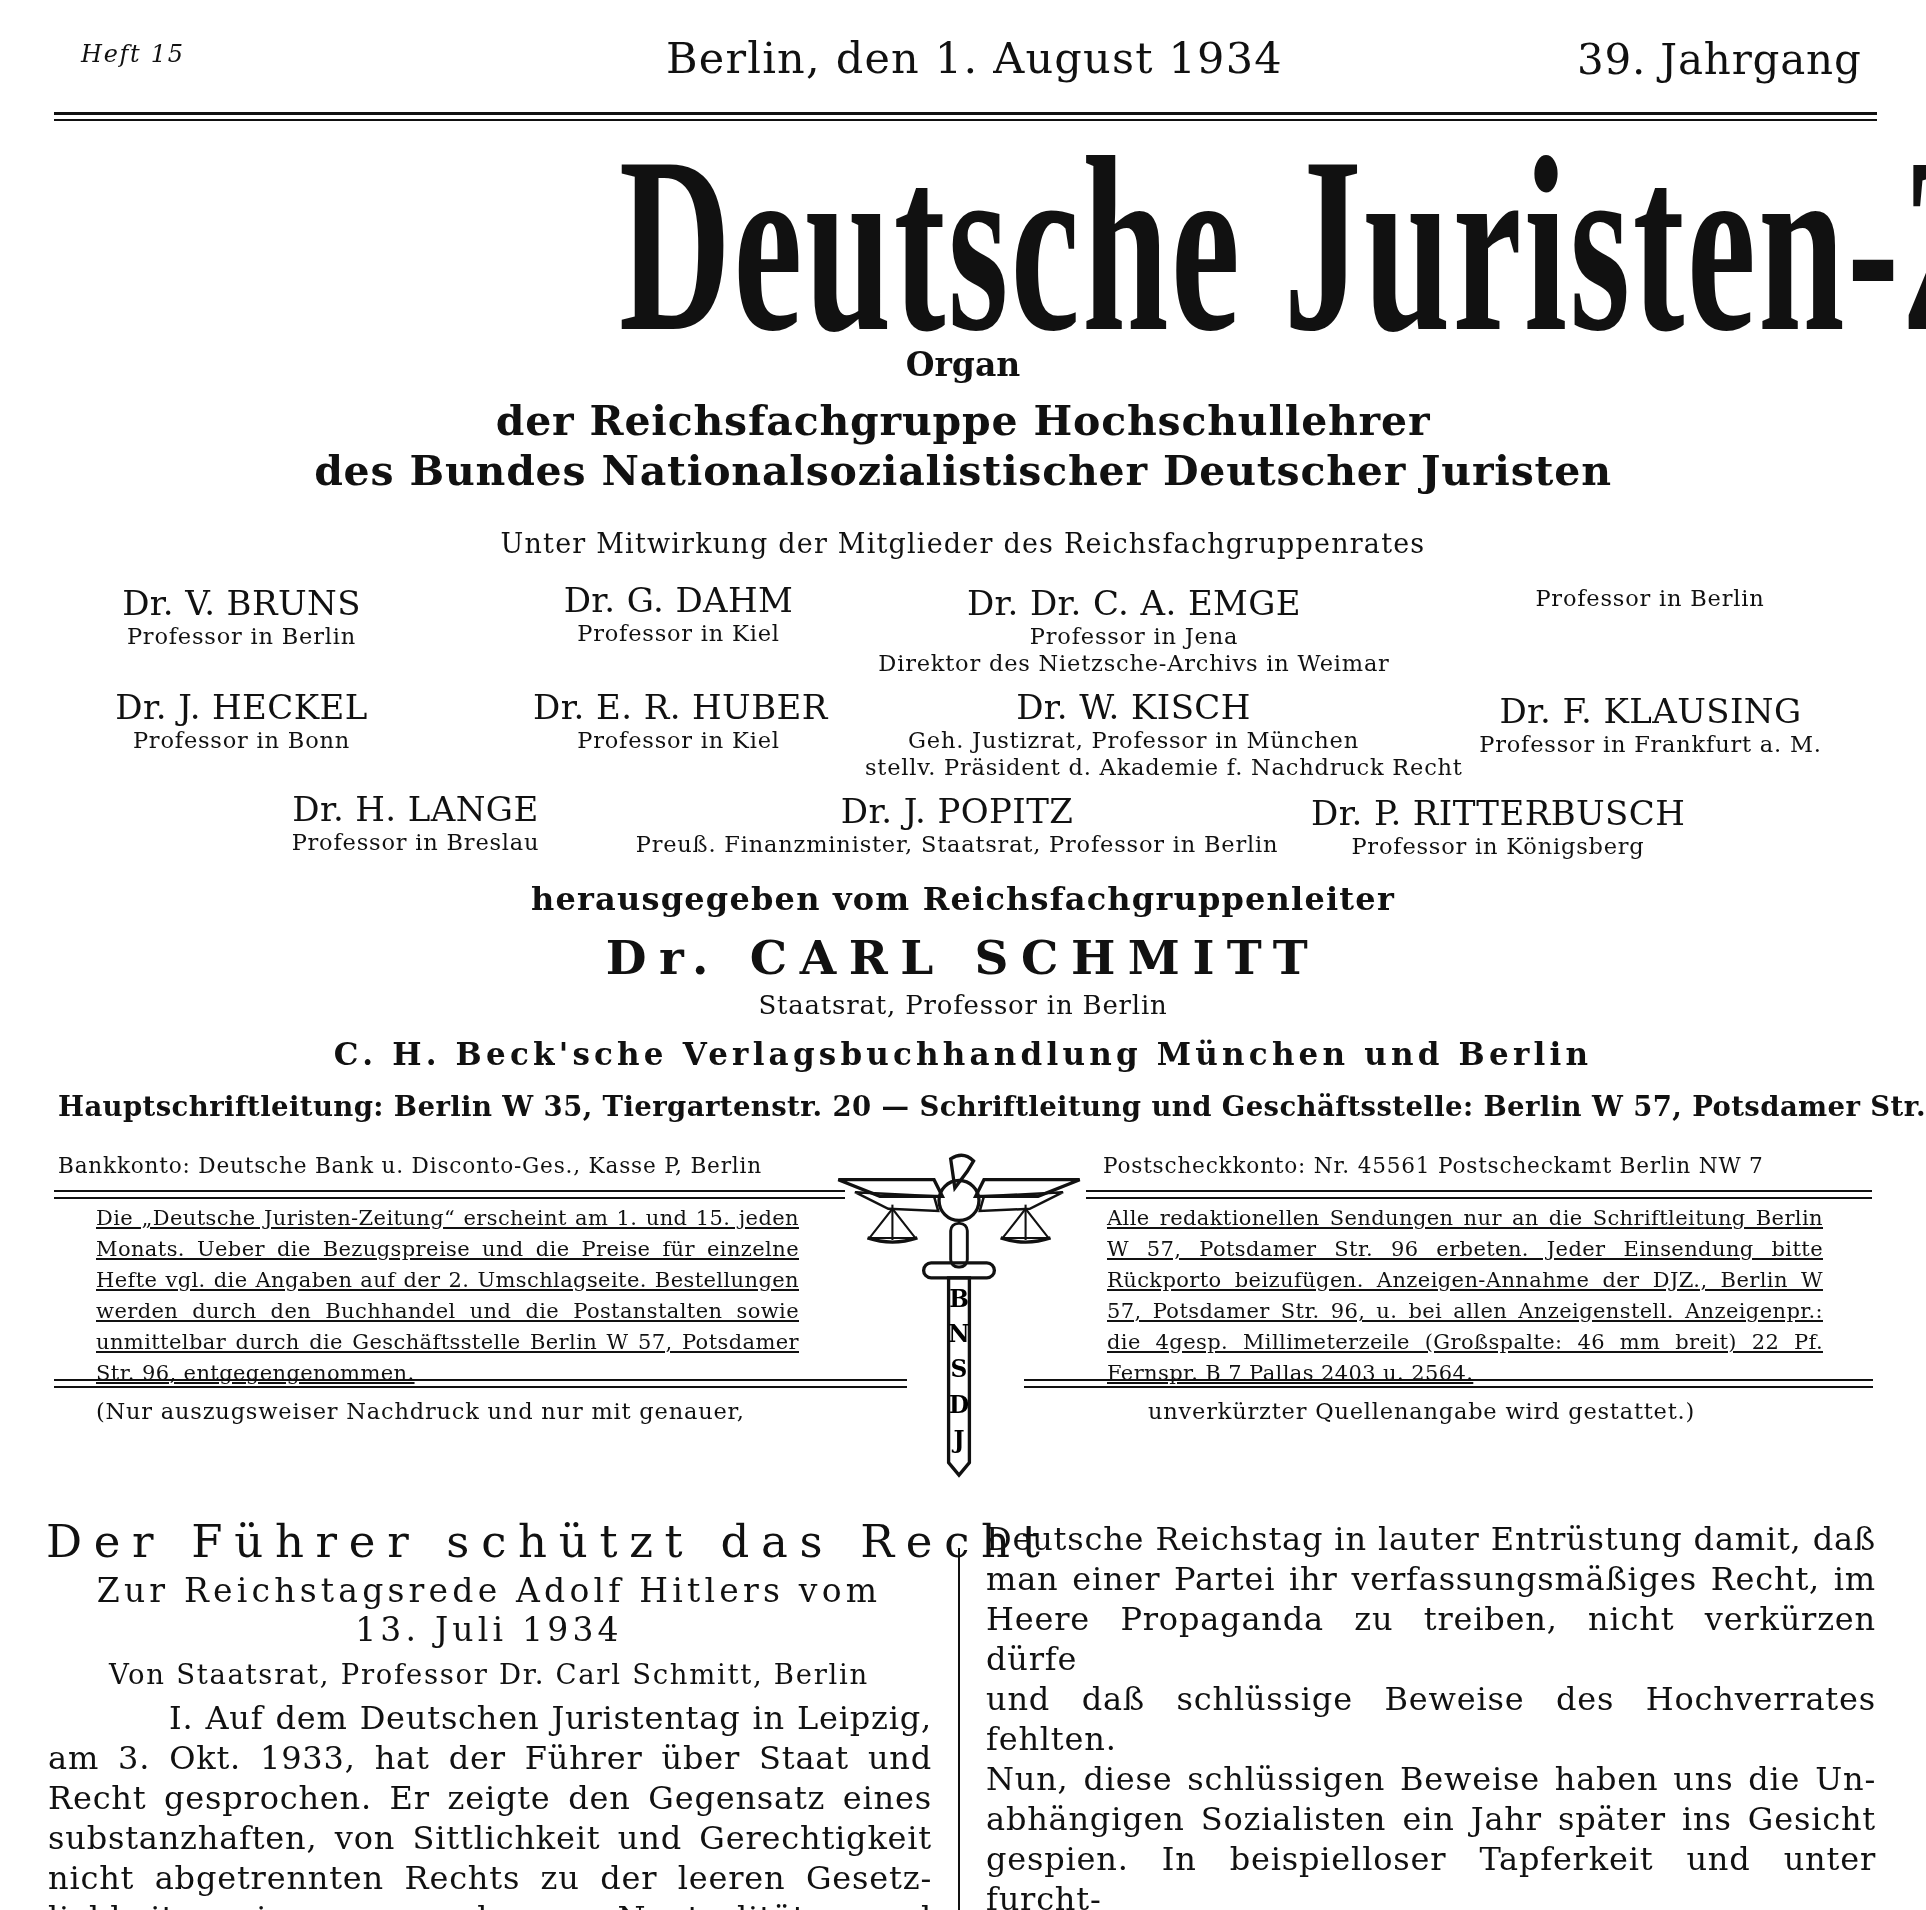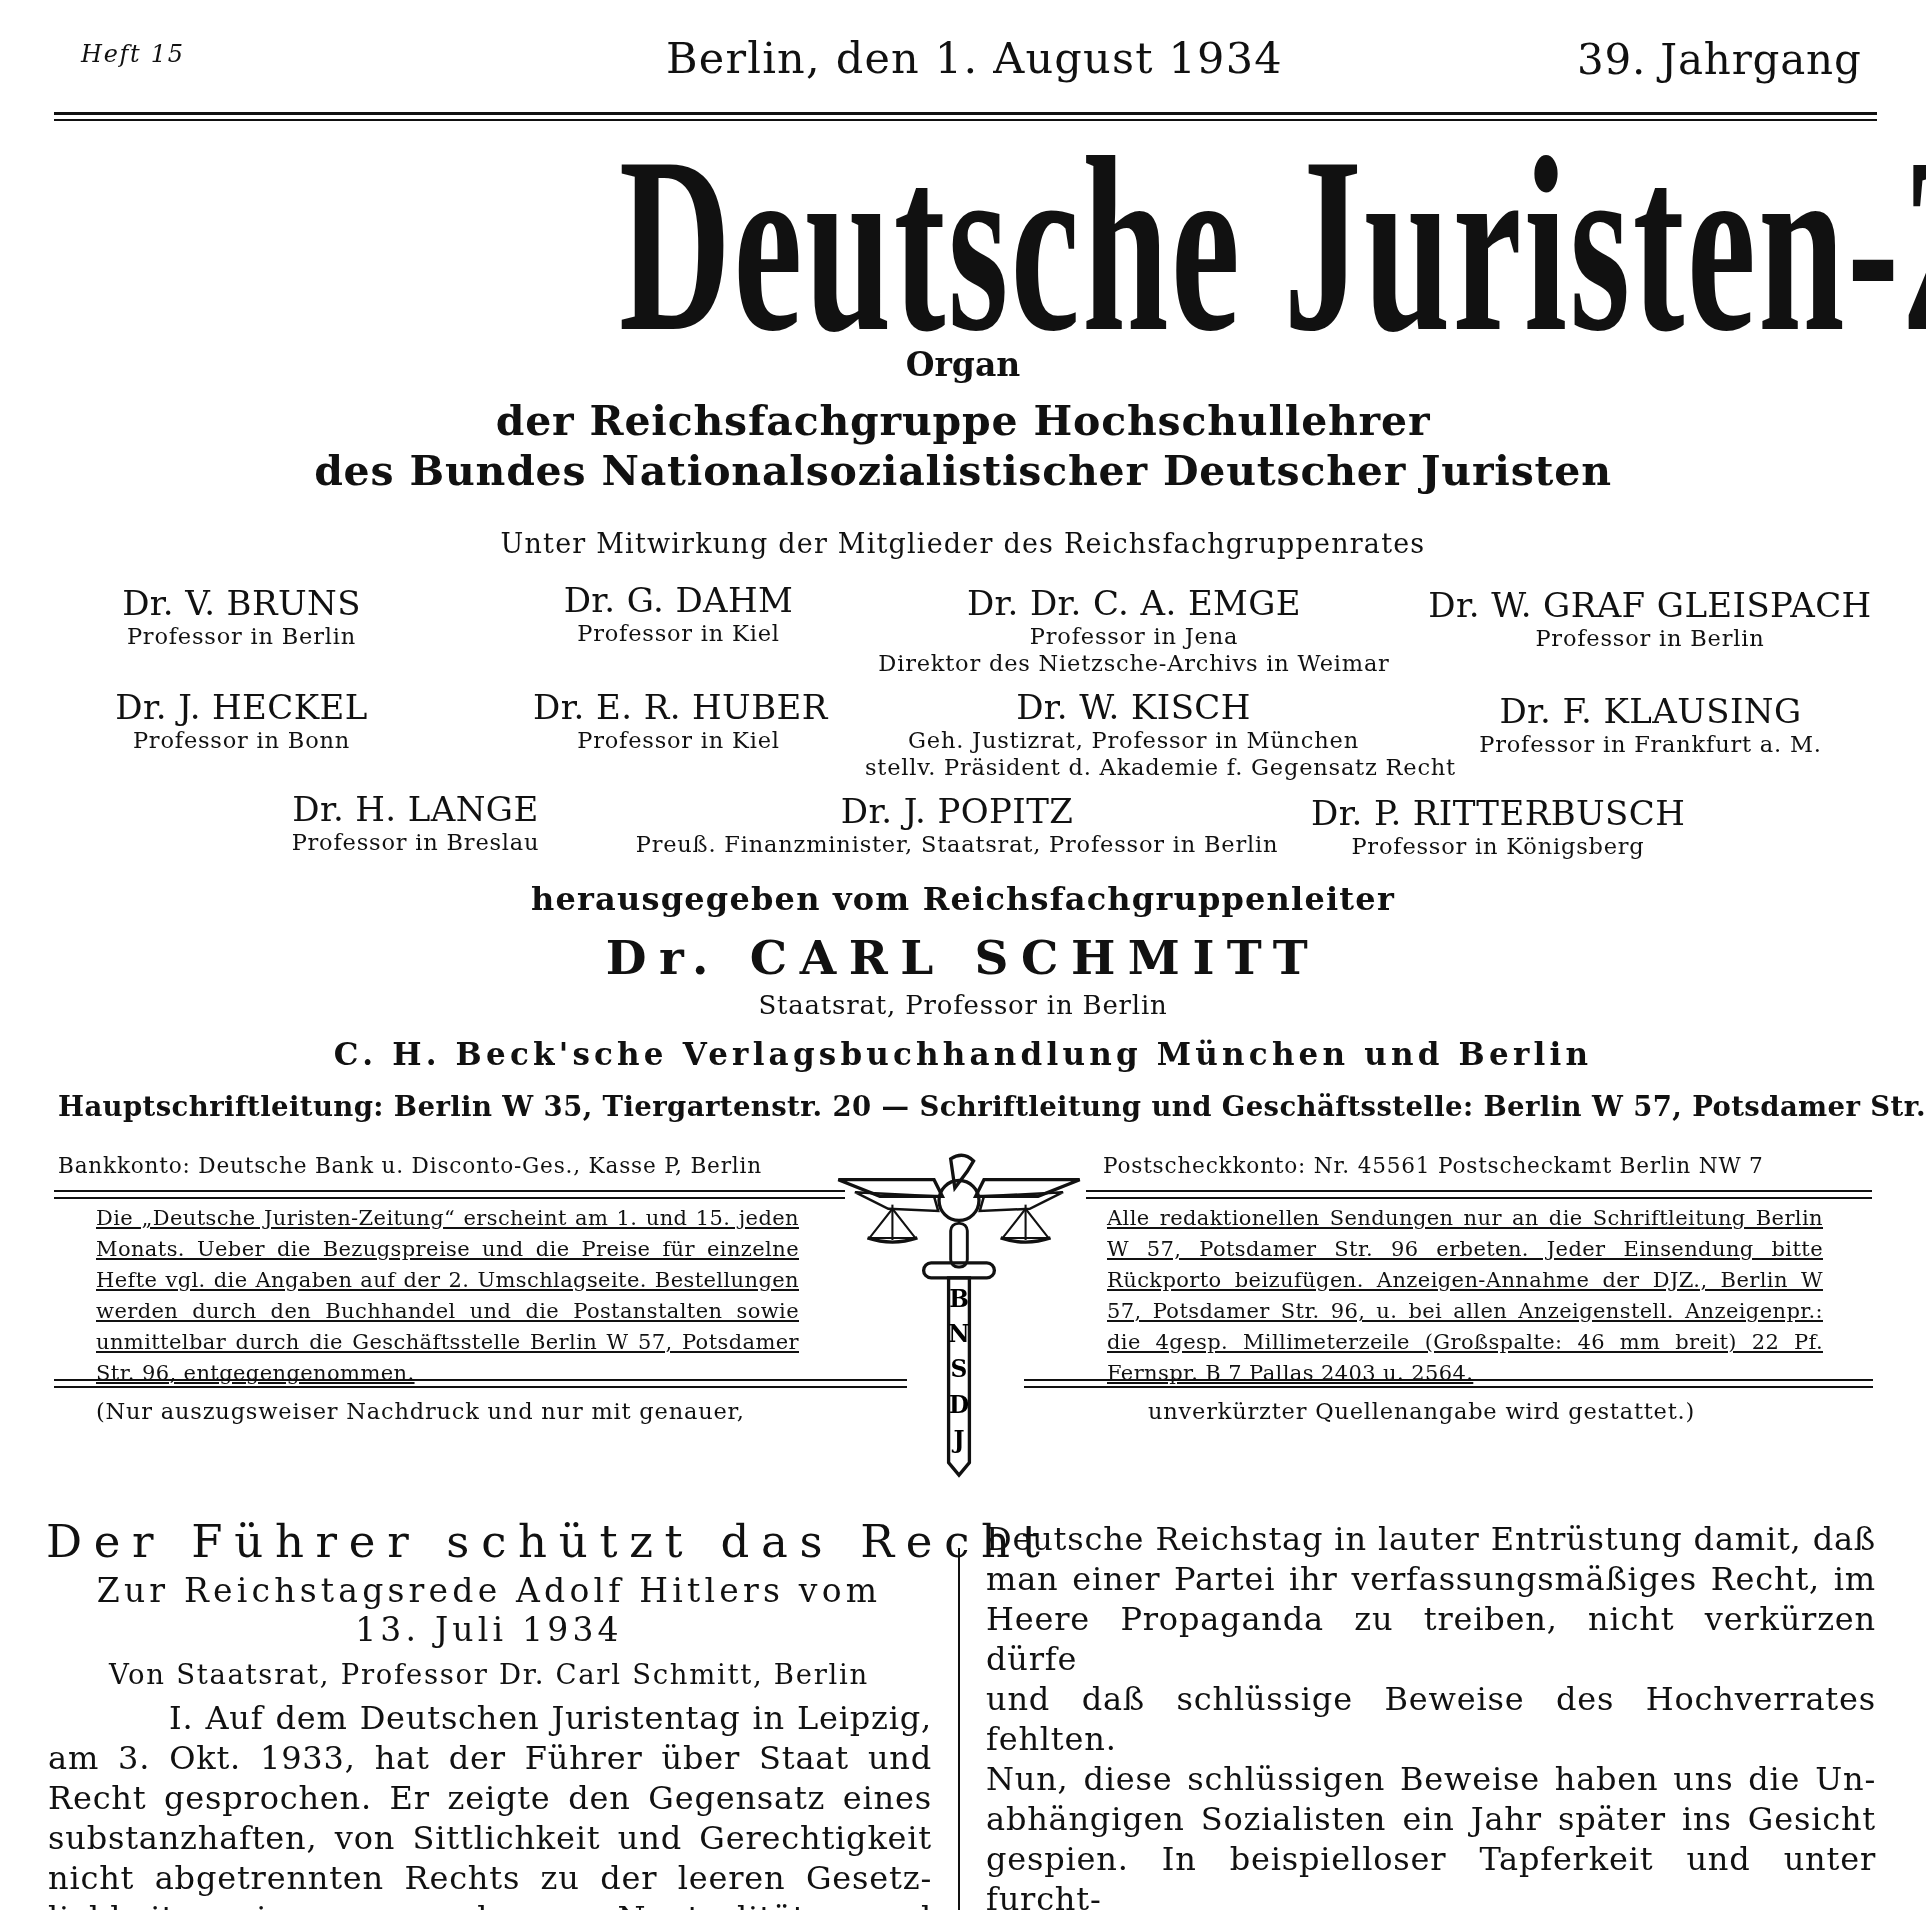--- a/index.html
+++ b/index.html
@@ -76,36 +76,35 @@
   <div class="abs center" style="left:533px;width:291px;top:580px;">
     <div class="name">Dr. G. DAHM</div>
     <div class="role">Professor in Kiel</div>
   </div>
   <div class="abs center" style="left:874px;width:520px;top:583px;">
     <div class="name">Dr. Dr. C. A. EMGE</div>
     <div class="role">Professor in Jena</div>
     <div class="role">Direktor des Nietzsche-Archivs in Weimar</div>
   </div>
   <div class="abs center" style="left:1415px;width:470px;top:585px;">
-    <div class="name">Dr. W. GRAF GLEISPACH</div>
     <div class="role">Professor in Berlin</div>
   </div>
 
   <div class="abs center" style="left:96px;width:291px;top:687px;">
     <div class="name">Dr. J. HECKEL</div>
     <div class="role">Professor in Bonn</div>
   </div>
   <div class="abs center" style="left:533px;width:291px;top:687px;">
     <div class="name">Dr. E. R. HUBER</div>
     <div class="role">Professor in Kiel</div>
   </div>
   <div class="abs center" style="left:865px;width:537px;top:687px;">
     <div class="name">Dr. W. KISCH</div>
     <div class="role">Geh. Justizrat, Professor in München</div>
-    <div class="role">stellv. Präsident d. Akademie f. Gegensatz Recht</div>
+    <div class="role">stellv. Präsident d. Akademie f. Nachdruck Recht</div>
   </div>
   <div class="abs center" style="left:1436px;width:429px;top:691px;">
     <div class="name">Dr. F. KLAUSING</div>
     <div class="role">Professor in Frankfurt a. M.</div>
   </div>
 
   <div class="abs center" style="left:270px;width:291px;top:789px;">
     <div class="name">Dr. H. LANGE</div>
     <div class="role">Professor in Breslau</div>
   </div>

